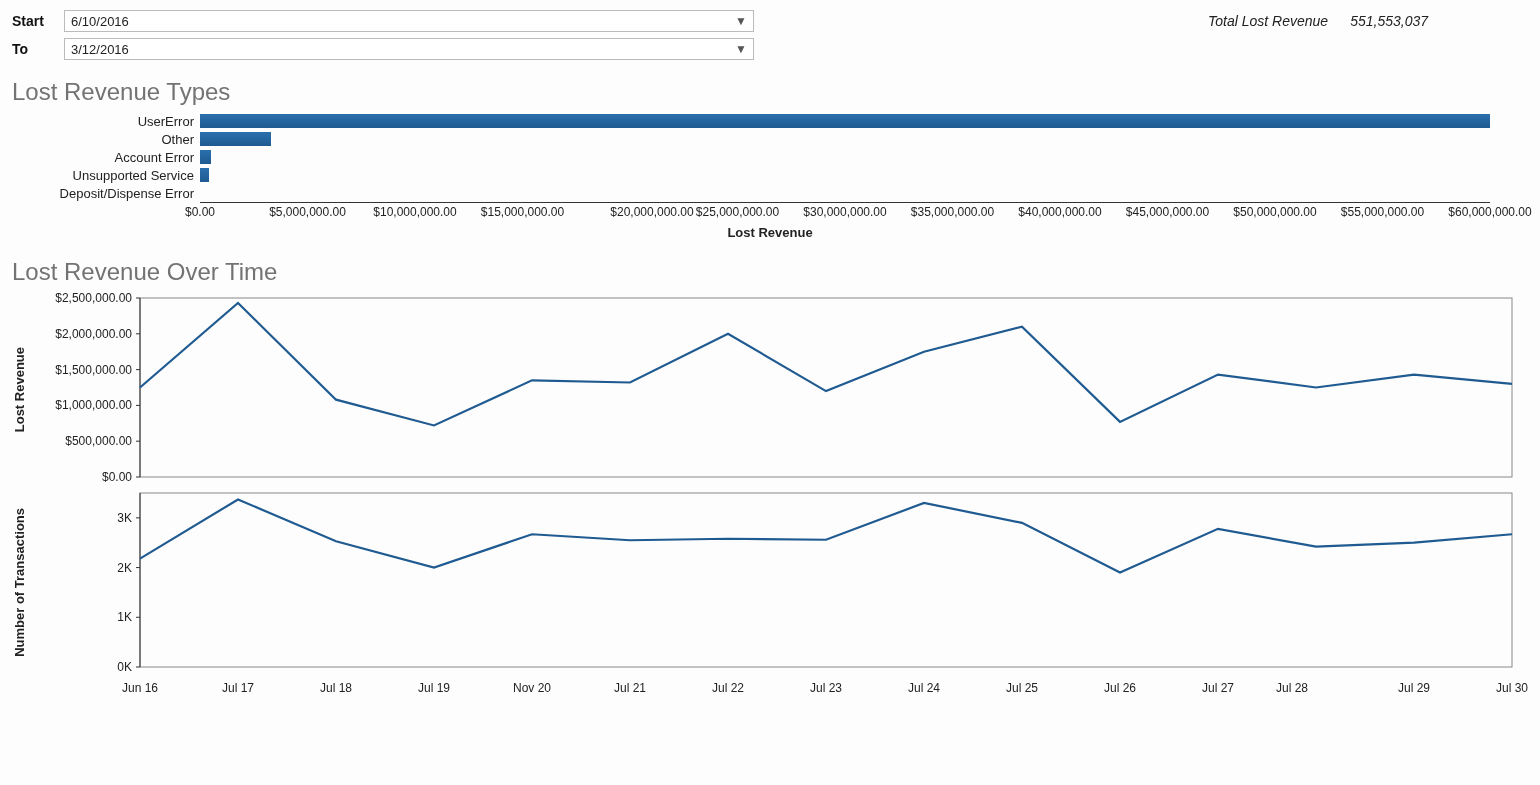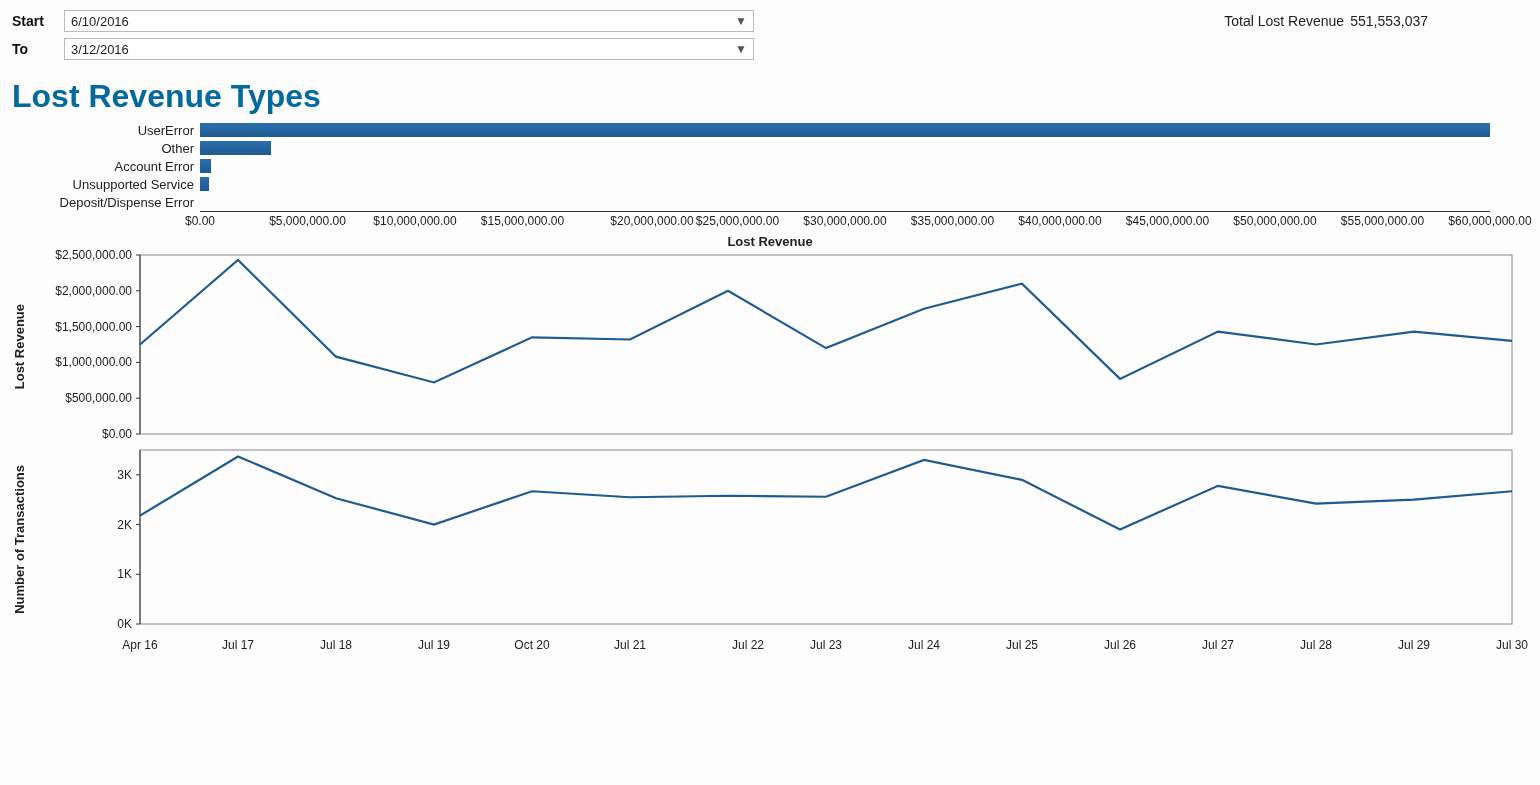--- a/index.html
+++ b/index.html
@@ -38,29 +38,30 @@
     justify-content: space-between;
     height: 22px;
   }
   .dropdown .chev {
     font-size: 12px;
     color: #555;
   }
   .kpi {
     margin-left: auto;
     display: flex;
-    gap: 6px;
+    gap: 22px;
     font-size: 14px;
     padding-right: 100px;
+    font-style: italic;
   }
   .section-title {
-    font-size: 32px;
-    font-weight: 700;
+    font-size: 24px;
+    font-weight: 400;
     margin: 18px 0 6px 0;
-    color: #0369a1;
+    color: #737373;
   }
   
   .barchart {
     position: relative;
     margin-left: 0px;
   }
   .barchart-row {
     display: flex;
     align-items: center;
     height: 18px;
@@ -233,20 +234,21 @@
       <div class="x-tick-label" style="left: 645px;">$30,000,000.00</div>
       <div class="x-tick-label" style="left: 752.5px; text-align: right;">$35,000,000.00</div>
       <div class="x-tick-label" style="left: 860px;">$40,000,000.00</div>
       <div class="x-tick-label" style="left: 967.5px;">$45,000,000.00</div>
       <div class="x-tick-label" style="left: 1075px;">$50,000,000.00</div>
       <div class="x-tick-label" style="left: 1182.5px;">$55,000,000.00</div>
       <div class="x-tick-label" style="left: 1290px;">$60,000,000.00</div>
     </div>
   <div class="x-axis-title">Lost Revenue</div>
 
+  <div class="section-title">Lost Revenue Over Time</div>
 
   <div class="linecharts">
     <div style="display:flex;align-items:center;width:20px;">
       <div class="y-axis-title">Lost Revenue</div>
     </div>
     <div class="lc-svg-block" id="lc1">
         <svg width="1490" height="195">
           <rect class="lc-frame" x="108" y="6" width="1372" height="179"></rect>
           <line class="lc-axis-line" x1="104" y1="185" x2="108" y2="185"></line>
           <text class="lc-tick" x="100" y="189" text-anchor="end">$0.00</text>
@@ -281,30 +283,30 @@
           <text class="lc-tick" x="100" y="84.57142857142858" text-anchor="end">2K</text>
           <line class="lc-axis-line" x1="104" y1="30.85714285714286" x2="108" y2="30.85714285714286"></line>
           <text class="lc-tick" x="100" y="34.85714285714286" text-anchor="end">3K</text>
           <line class="lc-axis-line" x1="108" y1="6" x2="108" y2="180"></line>
           <path class="lc-path" d="M108 71.62285714285714 L206 12.462857142857132 L304 54.22285714285714 L402 80.57142857142858 L500 47.26285714285714 L598 53.22857142857143 L696 51.73714285714286 L794 52.731428571428566 L892 15.94285714285715 L990.0000000000001 35.82857142857142 L1088 85.54285714285714 L1186 41.79428571428571 L1284 59.691428571428574 L1382 55.71428571428571 L1480 47.26285714285714 "></path>
         </svg>
       </div>
   </div>
 
   <div class="date-axis" id="date-axis" style="width: 1372px; margin-left: 128px;">
-      <div class="date-tick" style="left: 0px;">Apr 16</div>
+      <div class="date-tick" style="left: 0px;">Jun 16</div>
       <div class="date-tick" style="left: 98px;">Jul 17</div>
       <div class="date-tick" style="left: 196px;">Jul 18</div>
       <div class="date-tick" style="left: 294px;">Jul 19</div>
-      <div class="date-tick" style="left: 392px;">Oct 20</div>
+      <div class="date-tick" style="left: 392px;">Nov 20</div>
       <div class="date-tick" style="left: 490px;">Jul 21</div>
-      <div class="date-tick" style="left: 608px;">Jul 22</div>
+      <div class="date-tick" style="left: 588px;">Jul 22</div>
       <div class="date-tick" style="left: 686px;">Jul 23</div>
       <div class="date-tick" style="left: 784px;">Jul 24</div>
       <div class="date-tick" style="left: 882px;">Jul 25</div>
       <div class="date-tick" style="left: 980px;">Jul 26</div>
       <div class="date-tick" style="left: 1078px;">Jul 27</div>
-      <div class="date-tick" style="left: 1176px; text-align: center;">Jul 28</div>
+      <div class="date-tick" style="left: 1152px; text-align: center;">Jul 28</div>
       <div class="date-tick" style="left: 1274px;">Jul 29</div>
       <div class="date-tick" style="left: 1372px;">Jul 30</div>
     </div>
 
 </div>
 
 </body></html>

